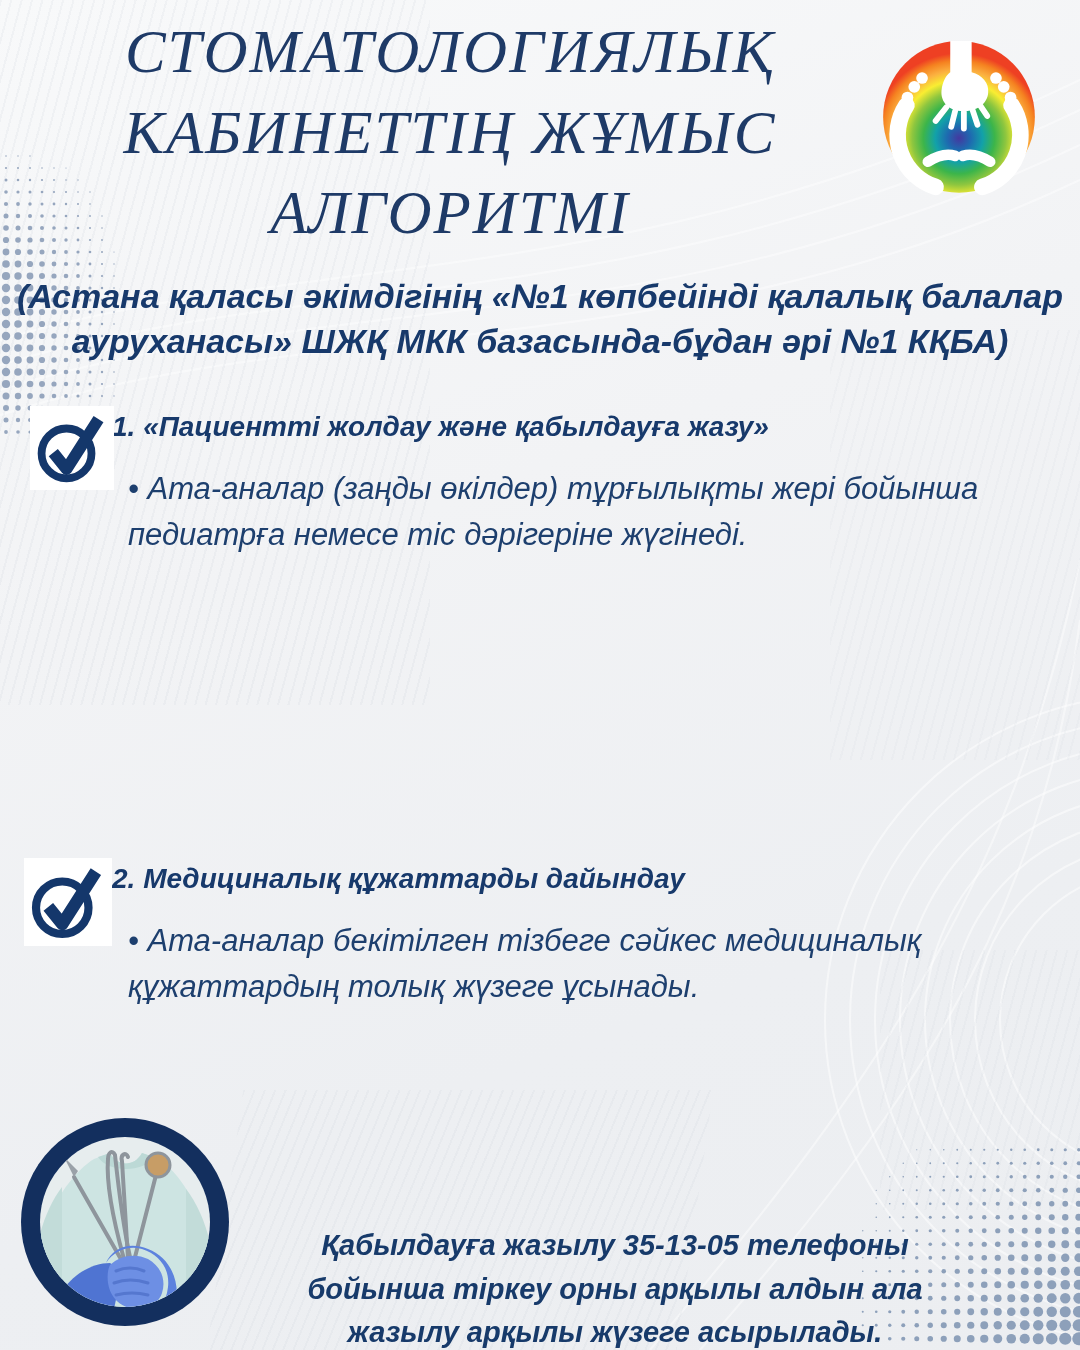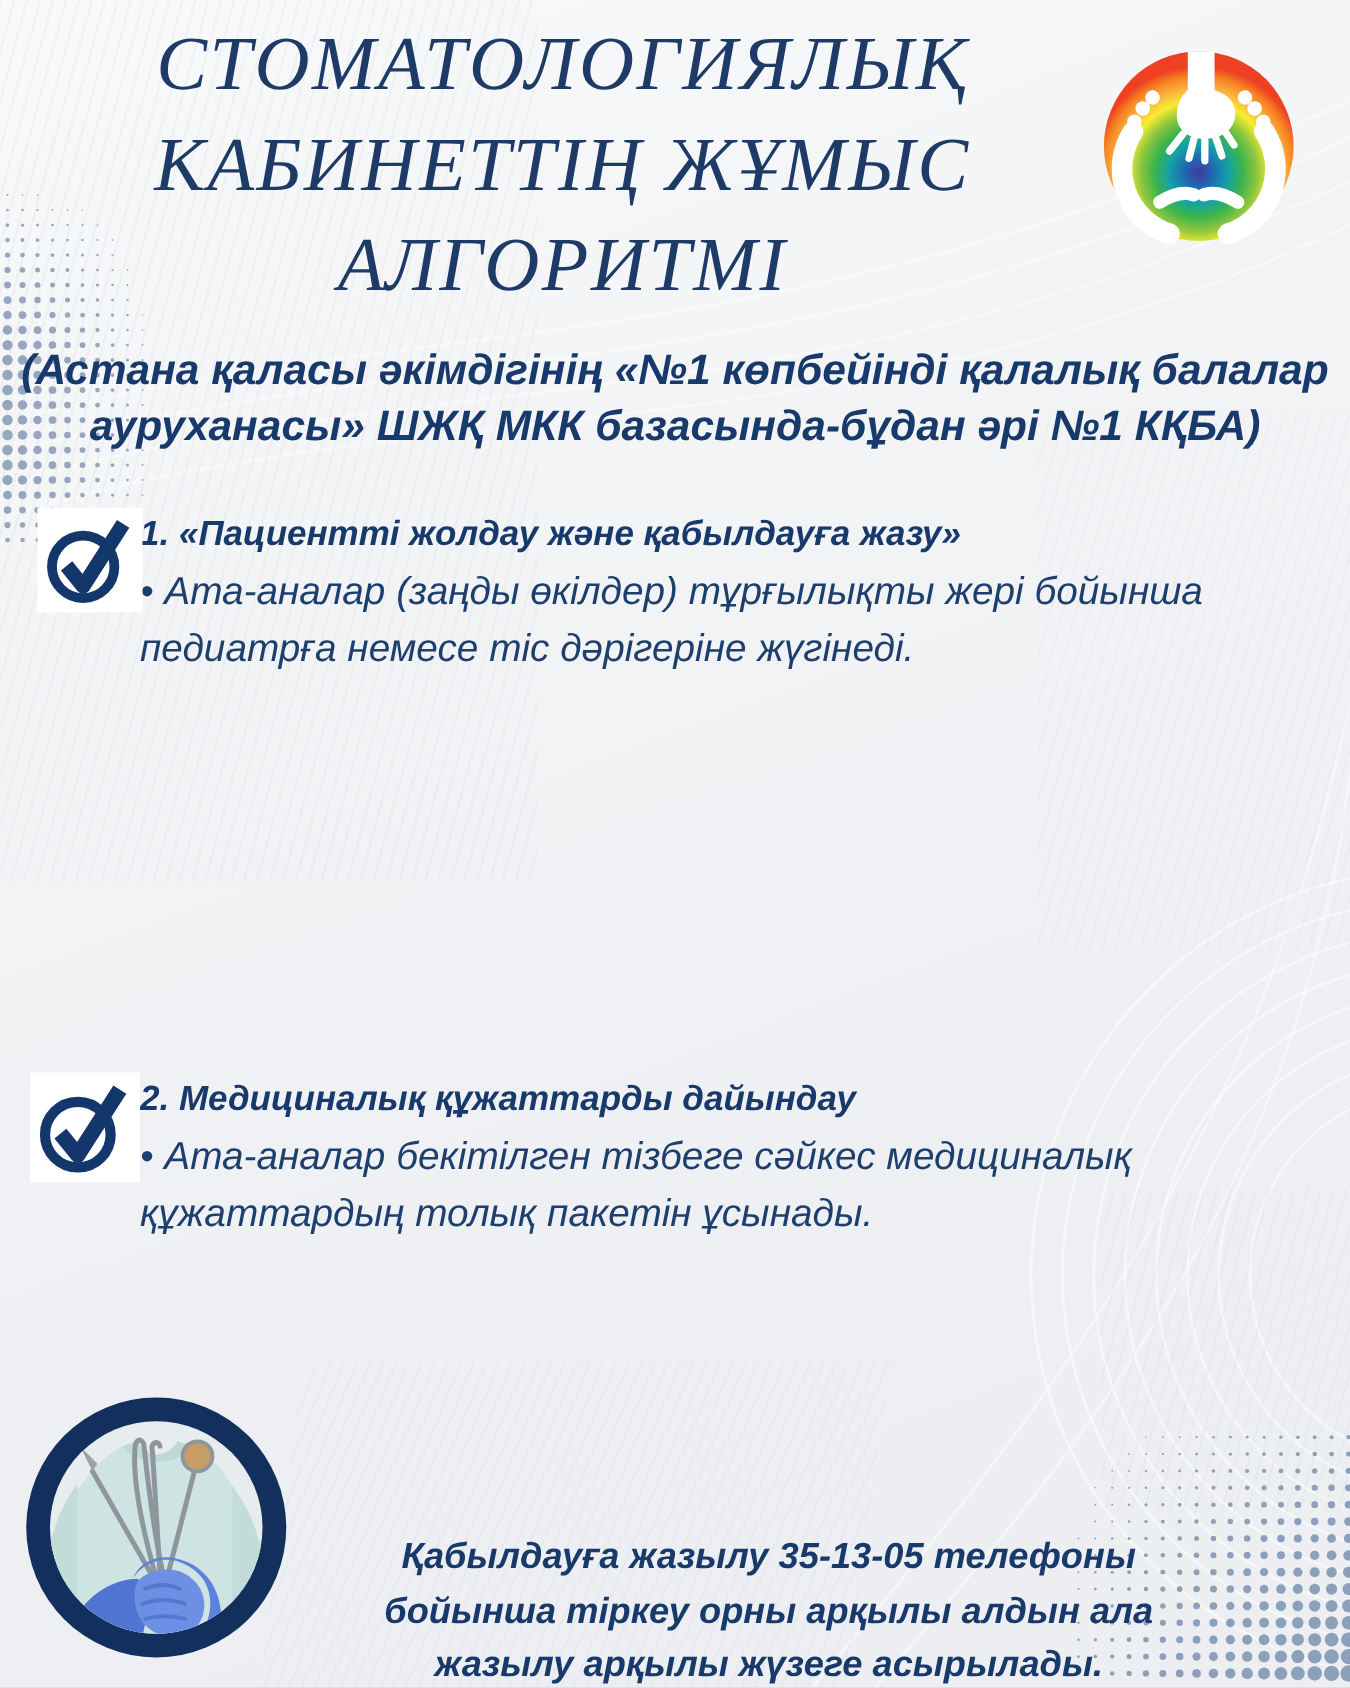--- a/index.html
+++ b/index.html
@@ -41,21 +41,21 @@
     position:absolute; left:0; top:2px; width:84px; height:84px;
     background:#ffffff; display:flex; align-items:center; justify-content:center;
   }
   .sec2 .check{left:-6px; width:88px; height:88px;}
   .sec-body{margin-left:82px; width:950px;}
   .sec-heading{
     margin:0; font-size:28px; font-weight:bold; color:#17396b;
     line-height:46px;
   }
   .bullet{
-    margin:0; font-size:31px; color:#1d3f6e; line-height:46px;
+    margin:16px; font-size:31px; color:#1d3f6e; line-height:46px;
     white-space:pre-line;
   }
   
   .photo{position:absolute; left:18px; top:1113px;}
   
   .footer-note{
     position:absolute; left:305px; top:1224px; width:620px;
     font-size:29px; font-weight:bold; color:#173a6a; line-height:1.5;
     text-align:center; white-space:pre-line;
   }
@@ -627,21 +627,21 @@
   <section class="sec sec2">
     <div class="check">
       <svg width="82" height="82" viewBox="0 0 100 100">
         <circle cx="43" cy="57" r="32" fill="none" stroke="#14376b" stroke-width="10"></circle>
         <path d="M26 56 L43 77 L84 13" fill="none" stroke="#14376b" stroke-width="15" stroke-linejoin="round"></path>
       </svg>
     </div>
     <div class="sec-body">
       <h2 class="sec-heading">2. Медициналық құжаттарды дайындау</h2>
       <p class="bullet">• Ата-аналар бекітілген тізбеге сәйкес медициналық
-құжаттардың толық пакетін ұсынады.</p>
+құжаттардың толық жүзеге ұсынады.</p>
     </div>
   </section>
 
   <div class="photo">
     <svg width="216" height="222" viewBox="0 0 216 222">
       <defs>
         <clipPath id="photoclip">
             <circle cx="107" cy="109" r="85"></circle>
           </clipPath>
       </defs>

